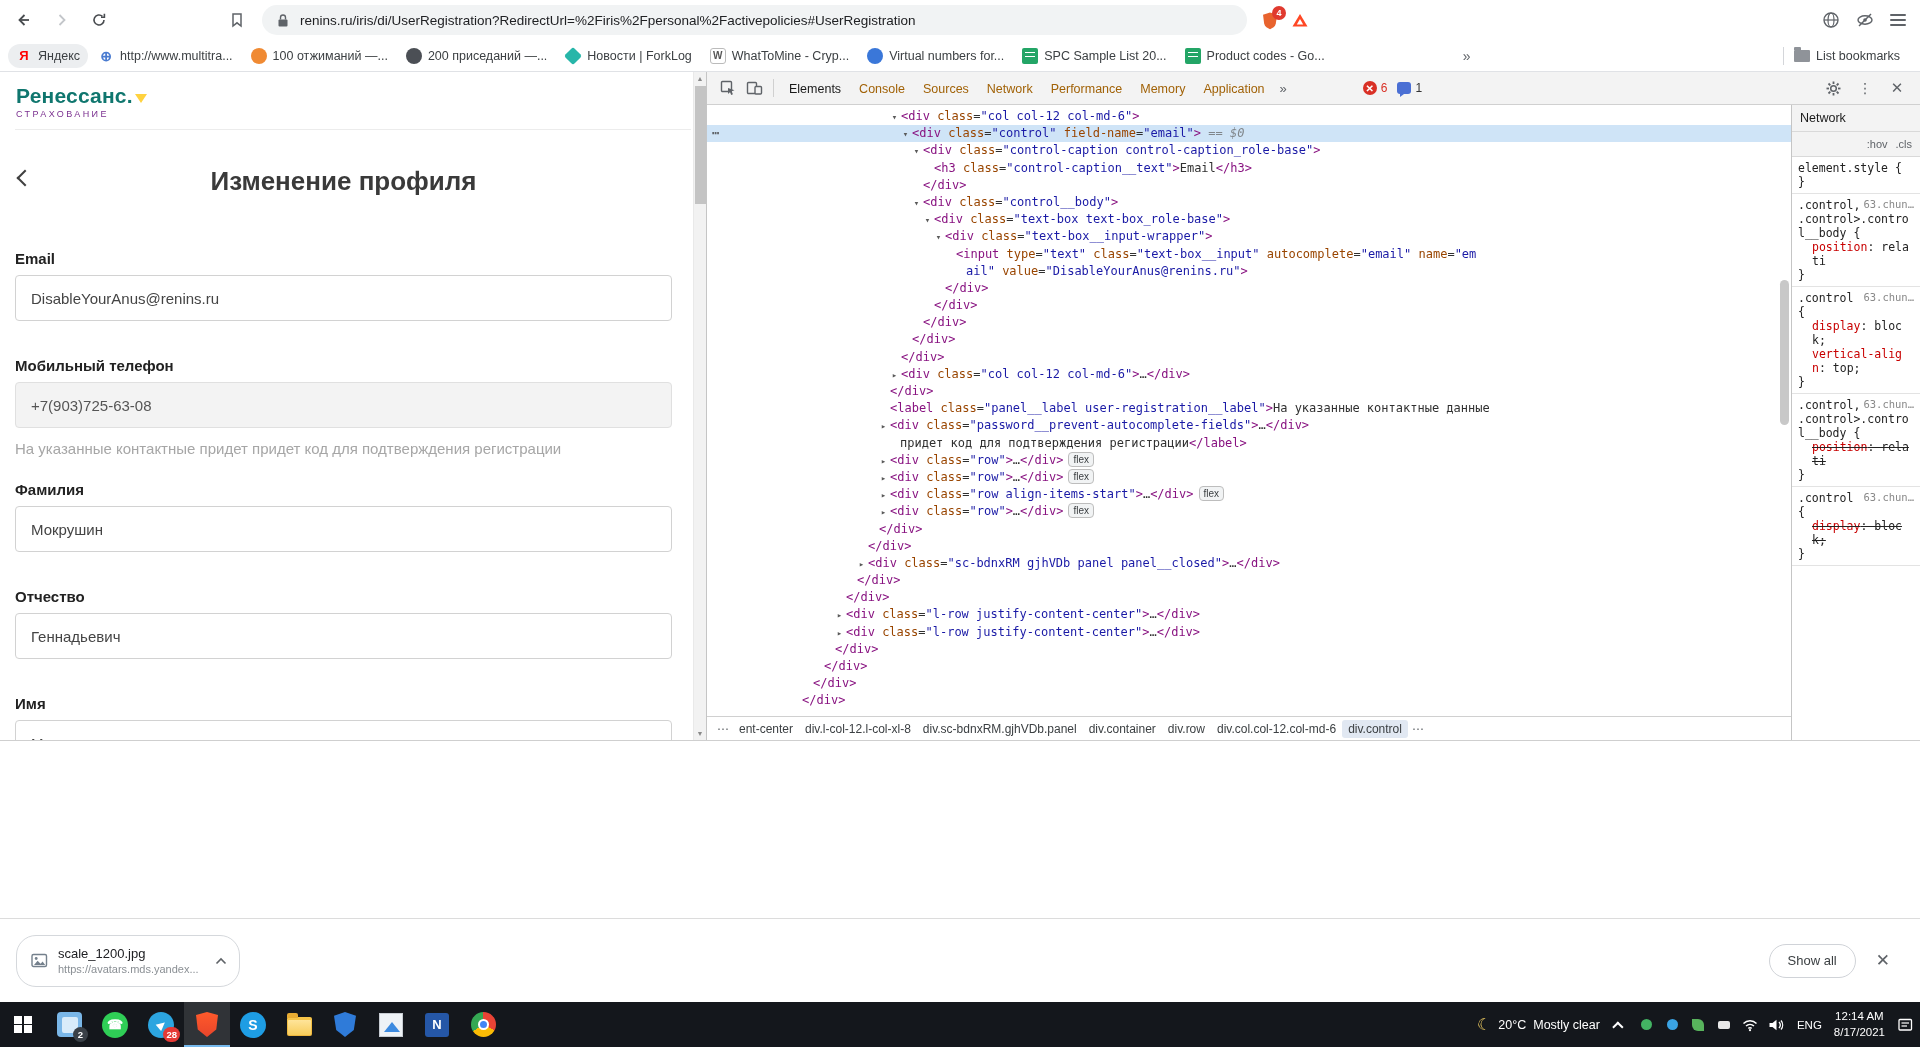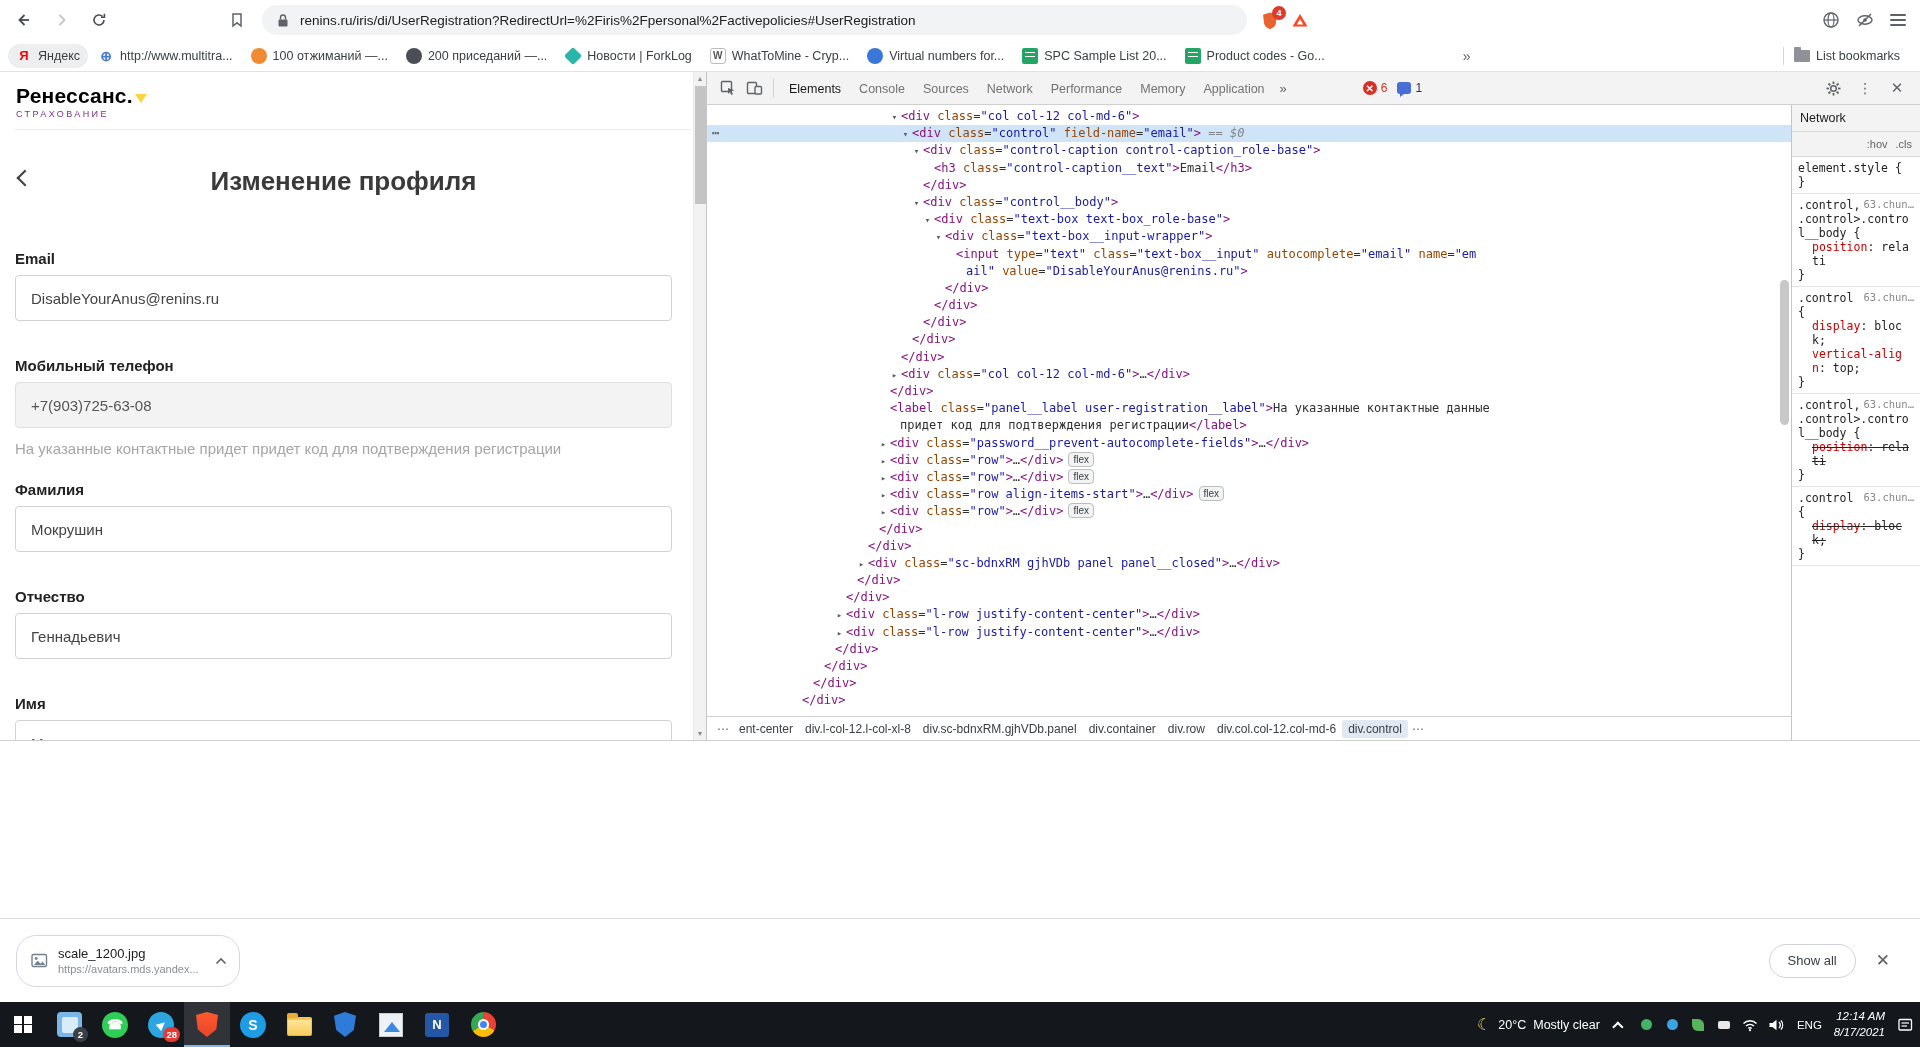--- a/index.html
+++ b/index.html
@@ -49,21 +49,21 @@
   .folder-ico::before { content:""; position:absolute; top:-3px; left:0; width:7px; height:3px;
     background:#8f9399; border-radius:1px 1px 0 0; }
 
   
   #content { height:669px; display:flex; border-bottom:1px solid #cfcfcf; }
 
   
   #page { width:706px; position:relative; background:#fff; flex:0 0 auto; }
   #page-inner { padding:0 34px 0 15px; height:100%; overflow:hidden; }
   .brand-block { padding:12px 1px 10px; border-bottom:1px solid #ececec; margin:0 -19px 0 -0px; }
-  .brand-name { color:#000000; font-size:21px; font-weight:bold; letter-spacing:.2px; }
+  .brand-name { color:#0f766e; font-size:21px; font-weight:bold; letter-spacing:.2px; }
   .brand-tri { display:inline-block; width:0; height:0; border-left:6px solid transparent;
     border-right:6px solid transparent; border-top:9px solid #ffd23f; margin-left:2px; }
   .brand-tagline { color:#7a2f8f; font-size:9px; letter-spacing:2.4px; margin-top:1px; }
   .title-row { margin-top:36px; position:relative; height:30px; }
   .back-chevron { position:absolute; left:4px; top:6px; width:12px; height:12px;
     border-left:2.5px solid #3f3f3f; border-bottom:2.5px solid #3f3f3f; transform:rotate(45deg); }
   .page-title { text-align:center; font-size:26px; font-weight:600; color:#3a3a3a; }
   #profile-form { margin-top:54px; }
   .fgroup { margin-bottom:36px; }
   .fgroup.tight { margin-bottom:12px; }
@@ -79,21 +79,21 @@
   .sb-arrow.down { position:absolute; bottom:0; left:0; right:0; }
   #page-thumb { position:absolute; top:14px; left:1px; width:11px; height:118px; background:#c4c4c4; }
 
   
   #devtools { flex:1; min-width:0; border-left:1px solid #c5c5c5; display:flex; flex-direction:column;
     background:#fff; }
   #dt-toolbar { height:33px; flex:0 0 auto; background:#f3f3f3; border-bottom:1px solid #d0d0d0;
     display:flex; align-items:center; padding-left:8px; }
   .dt-iconbtn { width:26px; height:26px; display:flex; align-items:center; justify-content:center; }
   .dt-sep { width:1px; height:18px; background:#d0d0d0; margin:0 6px; }
-  .dt-tab { padding:0 9px; font-size:12.5px; color:#737373; height:33px; display:flex; align-items:center; }
+  .dt-tab { padding:0 9px; font-size:12.5px; color:#a16207; height:33px; display:flex; align-items:center; }
   .dt-tab.selected { color:#1a1a1a; }
   #dt-more-tabs { color:#5f6368; font-size:13px; padding:0 6px; }
   .count-group { display:flex; align-items:center; gap:4px; margin-left:70px; }
   .err-dot { width:14px; height:14px; border-radius:50%; background:#d93025; color:#fff; font-size:10px;
     display:flex; align-items:center; justify-content:center; font-weight:bold; }
   .err-num { color:#d93025; font-size:12px; }
   .issue-bubble { width:14px; height:12px; border-radius:3px; background:#4a6fd4; position:relative; }
   .issue-bubble::after { content:""; position:absolute; bottom:-3px; left:3px; border-left:4px solid #4a6fd4;
     border-bottom:3px solid transparent; }
   .issue-num { color:#333; font-size:12px; }
@@ -197,21 +197,21 @@
   .weather { display:flex; align-items:center; gap:7px; font-size:12.5px; white-space:nowrap; }
   .moon { color:#ffd966; font-size:16px; }
   .tray-ico { width:17px; height:17px; display:flex; align-items:center; justify-content:center; }
   .tray-chevron { width:8px; height:8px; border-left:2px solid #fff; border-top:2px solid #fff;
     transform:rotate(45deg) translateY(3px); }
   .tray-green { width:11px; height:11px; border-radius:50%; background:#43b463; }
   .tray-blue { width:11px; height:11px; border-radius:50%; background:#3aa3e3; }
   .tray-leaf { width:12px; height:12px; background:#58b35c; border-radius:0 50% 0 50%; }
   .tray-plug { width:12px; height:8px; background:#e8e8e8; border-radius:2px; }
   .lang { font-size:11.5px; }
-  .clock { font-size:11.5px; text-align:right; line-height:1.35;font-style:italic; }
+  .clock { font-size:11.5px; text-align:center; line-height:1.35; }
   svg { display:block; }
 </style>
 </head>
 <body>
 
 <div id="toolbar">
   <div class="navbtn">
     <svg width="16" height="16">
       <path d="M9.5 3 L4.5 8 L9.5 13" stroke="#494c50" stroke-width="1.8" fill="none"></path>
       <line x1="4.5" y1="8" x2="14" y2="8" stroke="#494c50" stroke-width="1.8"></line>
@@ -416,22 +416,22 @@
             <div class="trow" style="padding-left: 236px;"><span class="tarrow"></span><span class="tcode"><span class="tag">&lt;input</span> <span class="attr">type</span>=<span class="val">"text"</span> <span class="attr">class</span>=<span class="val">"text-box__input"</span> <span class="attr">autocomplete</span>=<span class="val">"email"</span> <span class="attr">name</span>=<span class="val">"em</span></span></div>
             <div class="trow" style="padding-left: 246px;"><span class="tarrow"></span><span class="tcode"><span class="val">ail"</span> <span class="attr">value</span>=<span class="val">"DisableYourAnus@renins.ru"</span><span class="tag">&gt;</span></span></div>
             <div class="trow" style="padding-left: 225px;"><span class="tarrow"></span><span class="tcode"><span class="tag">&lt;/div</span><span class="tag">&gt;</span></span></div>
             <div class="trow" style="padding-left: 214px;"><span class="tarrow"></span><span class="tcode"><span class="tag">&lt;/div</span><span class="tag">&gt;</span></span></div>
             <div class="trow" style="padding-left: 203px;"><span class="tarrow"></span><span class="tcode"><span class="tag">&lt;/div</span><span class="tag">&gt;</span></span></div>
             <div class="trow" style="padding-left: 192px;"><span class="tarrow"></span><span class="tcode"><span class="tag">&lt;/div</span><span class="tag">&gt;</span></span></div>
             <div class="trow" style="padding-left: 181px;"><span class="tarrow"></span><span class="tcode"><span class="tag">&lt;/div</span><span class="tag">&gt;</span></span></div>
             <div class="trow" style="padding-left: 181px;"><span class="tarrow">▸</span><span class="tcode"><span class="tag">&lt;div</span> <span class="attr">class</span>=<span class="val">"col col-12 col-md-6"</span><span class="tag">&gt;</span>…<span class="tag">&lt;/div</span><span class="tag">&gt;</span></span></div>
             <div class="trow" style="padding-left: 170px;"><span class="tarrow"></span><span class="tcode"><span class="tag">&lt;/div</span><span class="tag">&gt;</span></span></div>
             <div class="trow" style="padding-left: 170px;"><span class="tarrow"></span><span class="tcode"><span class="tag">&lt;label</span> <span class="attr">class</span>=<span class="val">"panel__label user-registration__label"</span><span class="tag">&gt;</span>На указанные контактные данные</span></div>
+            <div class="trow" style="padding-left: 170px;"><span class="tarrow">▸</span><span class="tcode"><span class="tag">&lt;div</span> <span class="attr">class</span>=<span class="val">"password__prevent-autocomplete-fields"</span><span class="tag">&gt;</span>…<span class="tag">&lt;/div</span><span class="tag">&gt;</span></span></div>
             <div class="trow" style="padding-left: 180px;"><span class="tarrow"></span><span class="tcode">придет код для подтверждения регистрации<span class="tag">&lt;/label</span><span class="tag">&gt;</span></span></div>
-            <div class="trow" style="padding-left: 170px;"><span class="tarrow">▸</span><span class="tcode"><span class="tag">&lt;div</span> <span class="attr">class</span>=<span class="val">"password__prevent-autocomplete-fields"</span><span class="tag">&gt;</span>…<span class="tag">&lt;/div</span><span class="tag">&gt;</span></span></div>
             <div class="trow" style="padding-left: 170px;"><span class="tarrow">▸</span><span class="tcode"><span class="tag">&lt;div</span> <span class="attr">class</span>=<span class="val">"row"</span><span class="tag">&gt;</span>…<span class="tag">&lt;/div</span><span class="tag">&gt;</span></span><span class="fbadge">flex</span></div>
             <div class="trow" style="padding-left: 170px;"><span class="tarrow">▸</span><span class="tcode"><span class="tag">&lt;div</span> <span class="attr">class</span>=<span class="val">"row"</span><span class="tag">&gt;</span>…<span class="tag">&lt;/div</span><span class="tag">&gt;</span></span><span class="fbadge">flex</span></div>
             <div class="trow" style="padding-left: 170px;"><span class="tarrow">▸</span><span class="tcode"><span class="tag">&lt;div</span> <span class="attr">class</span>=<span class="val">"row align-items-start"</span><span class="tag">&gt;</span>…<span class="tag">&lt;/div</span><span class="tag">&gt;</span></span><span class="fbadge">flex</span></div>
             <div class="trow" style="padding-left: 170px;"><span class="tarrow">▸</span><span class="tcode"><span class="tag">&lt;div</span> <span class="attr">class</span>=<span class="val">"row"</span><span class="tag">&gt;</span>…<span class="tag">&lt;/div</span><span class="tag">&gt;</span></span><span class="fbadge">flex</span></div>
             <div class="trow" style="padding-left: 159px;"><span class="tarrow"></span><span class="tcode"><span class="tag">&lt;/div</span><span class="tag">&gt;</span></span></div>
             <div class="trow" style="padding-left: 148px;"><span class="tarrow"></span><span class="tcode"><span class="tag">&lt;/div</span><span class="tag">&gt;</span></span></div>
             <div class="trow" style="padding-left: 148px;"><span class="tarrow">▸</span><span class="tcode"><span class="tag">&lt;div</span> <span class="attr">class</span>=<span class="val">"sc-bdnxRM gjhVDb panel panel__closed"</span><span class="tag">&gt;</span>…<span class="tag">&lt;/div</span><span class="tag">&gt;</span></span></div>
             <div class="trow" style="padding-left: 137px;"><span class="tarrow"></span><span class="tcode"><span class="tag">&lt;/div</span><span class="tag">&gt;</span></span></div>
             <div class="trow" style="padding-left: 126px;"><span class="tarrow"></span><span class="tcode"><span class="tag">&lt;/div</span><span class="tag">&gt;</span></span></div>
             <div class="trow" style="padding-left: 126px;"><span class="tarrow">▸</span><span class="tcode"><span class="tag">&lt;div</span> <span class="attr">class</span>=<span class="val">"l-row justify-content-center"</span><span class="tag">&gt;</span>…<span class="tag">&lt;/div</span><span class="tag">&gt;</span></span></div>

